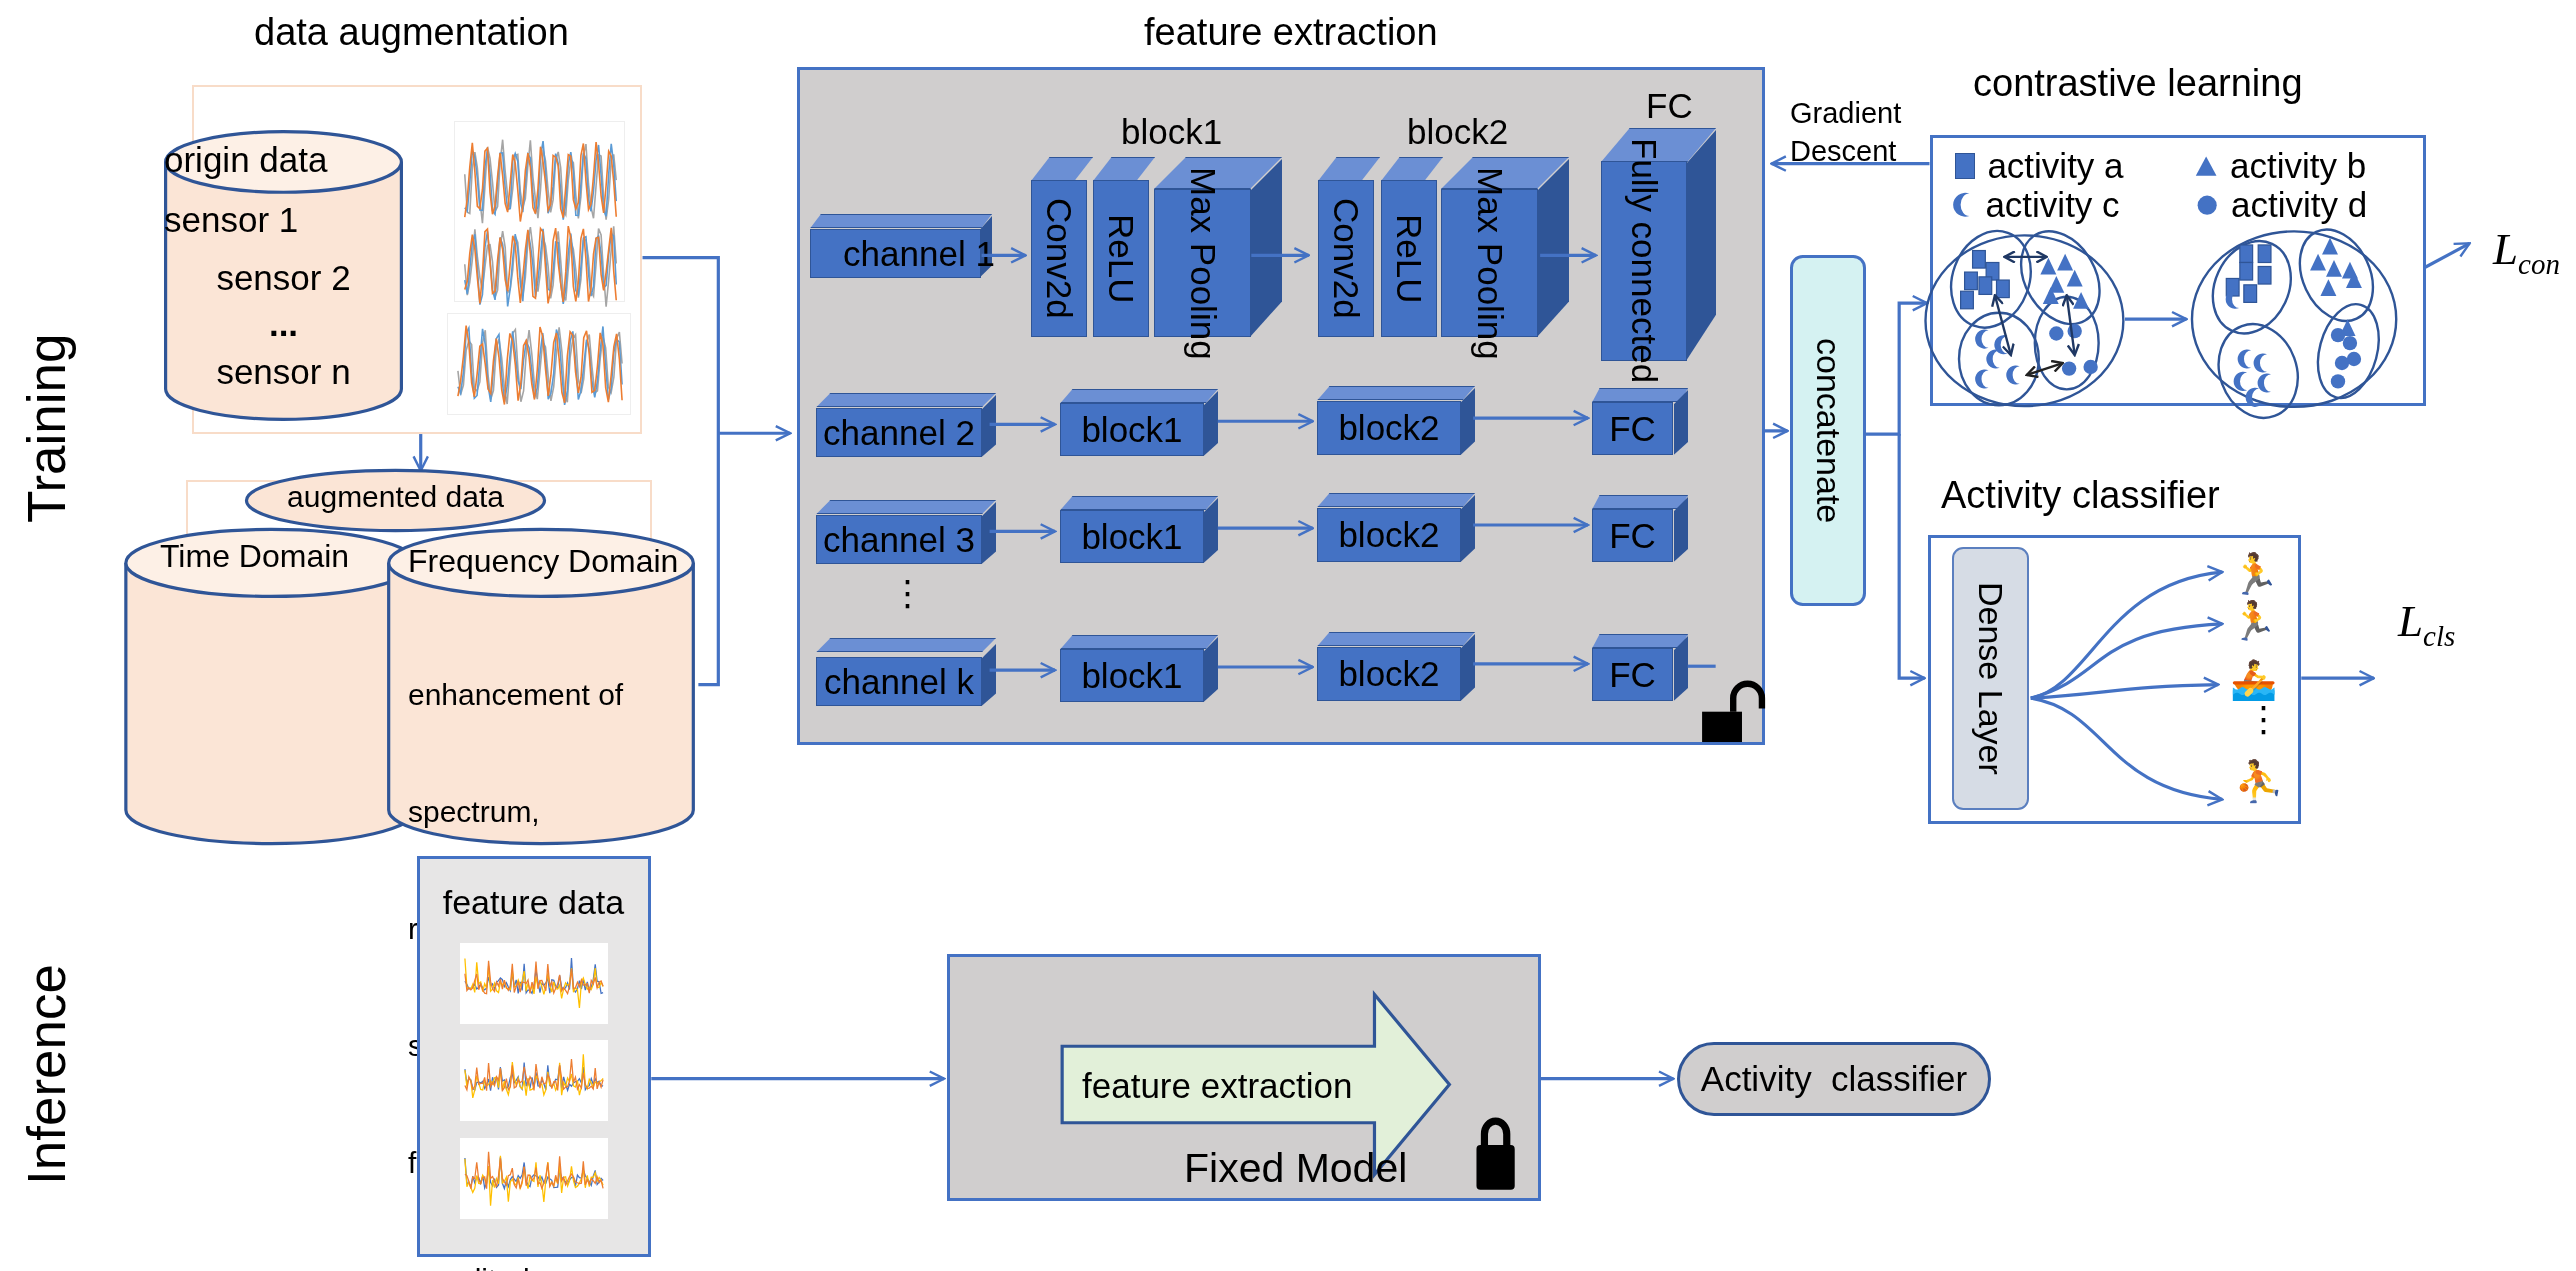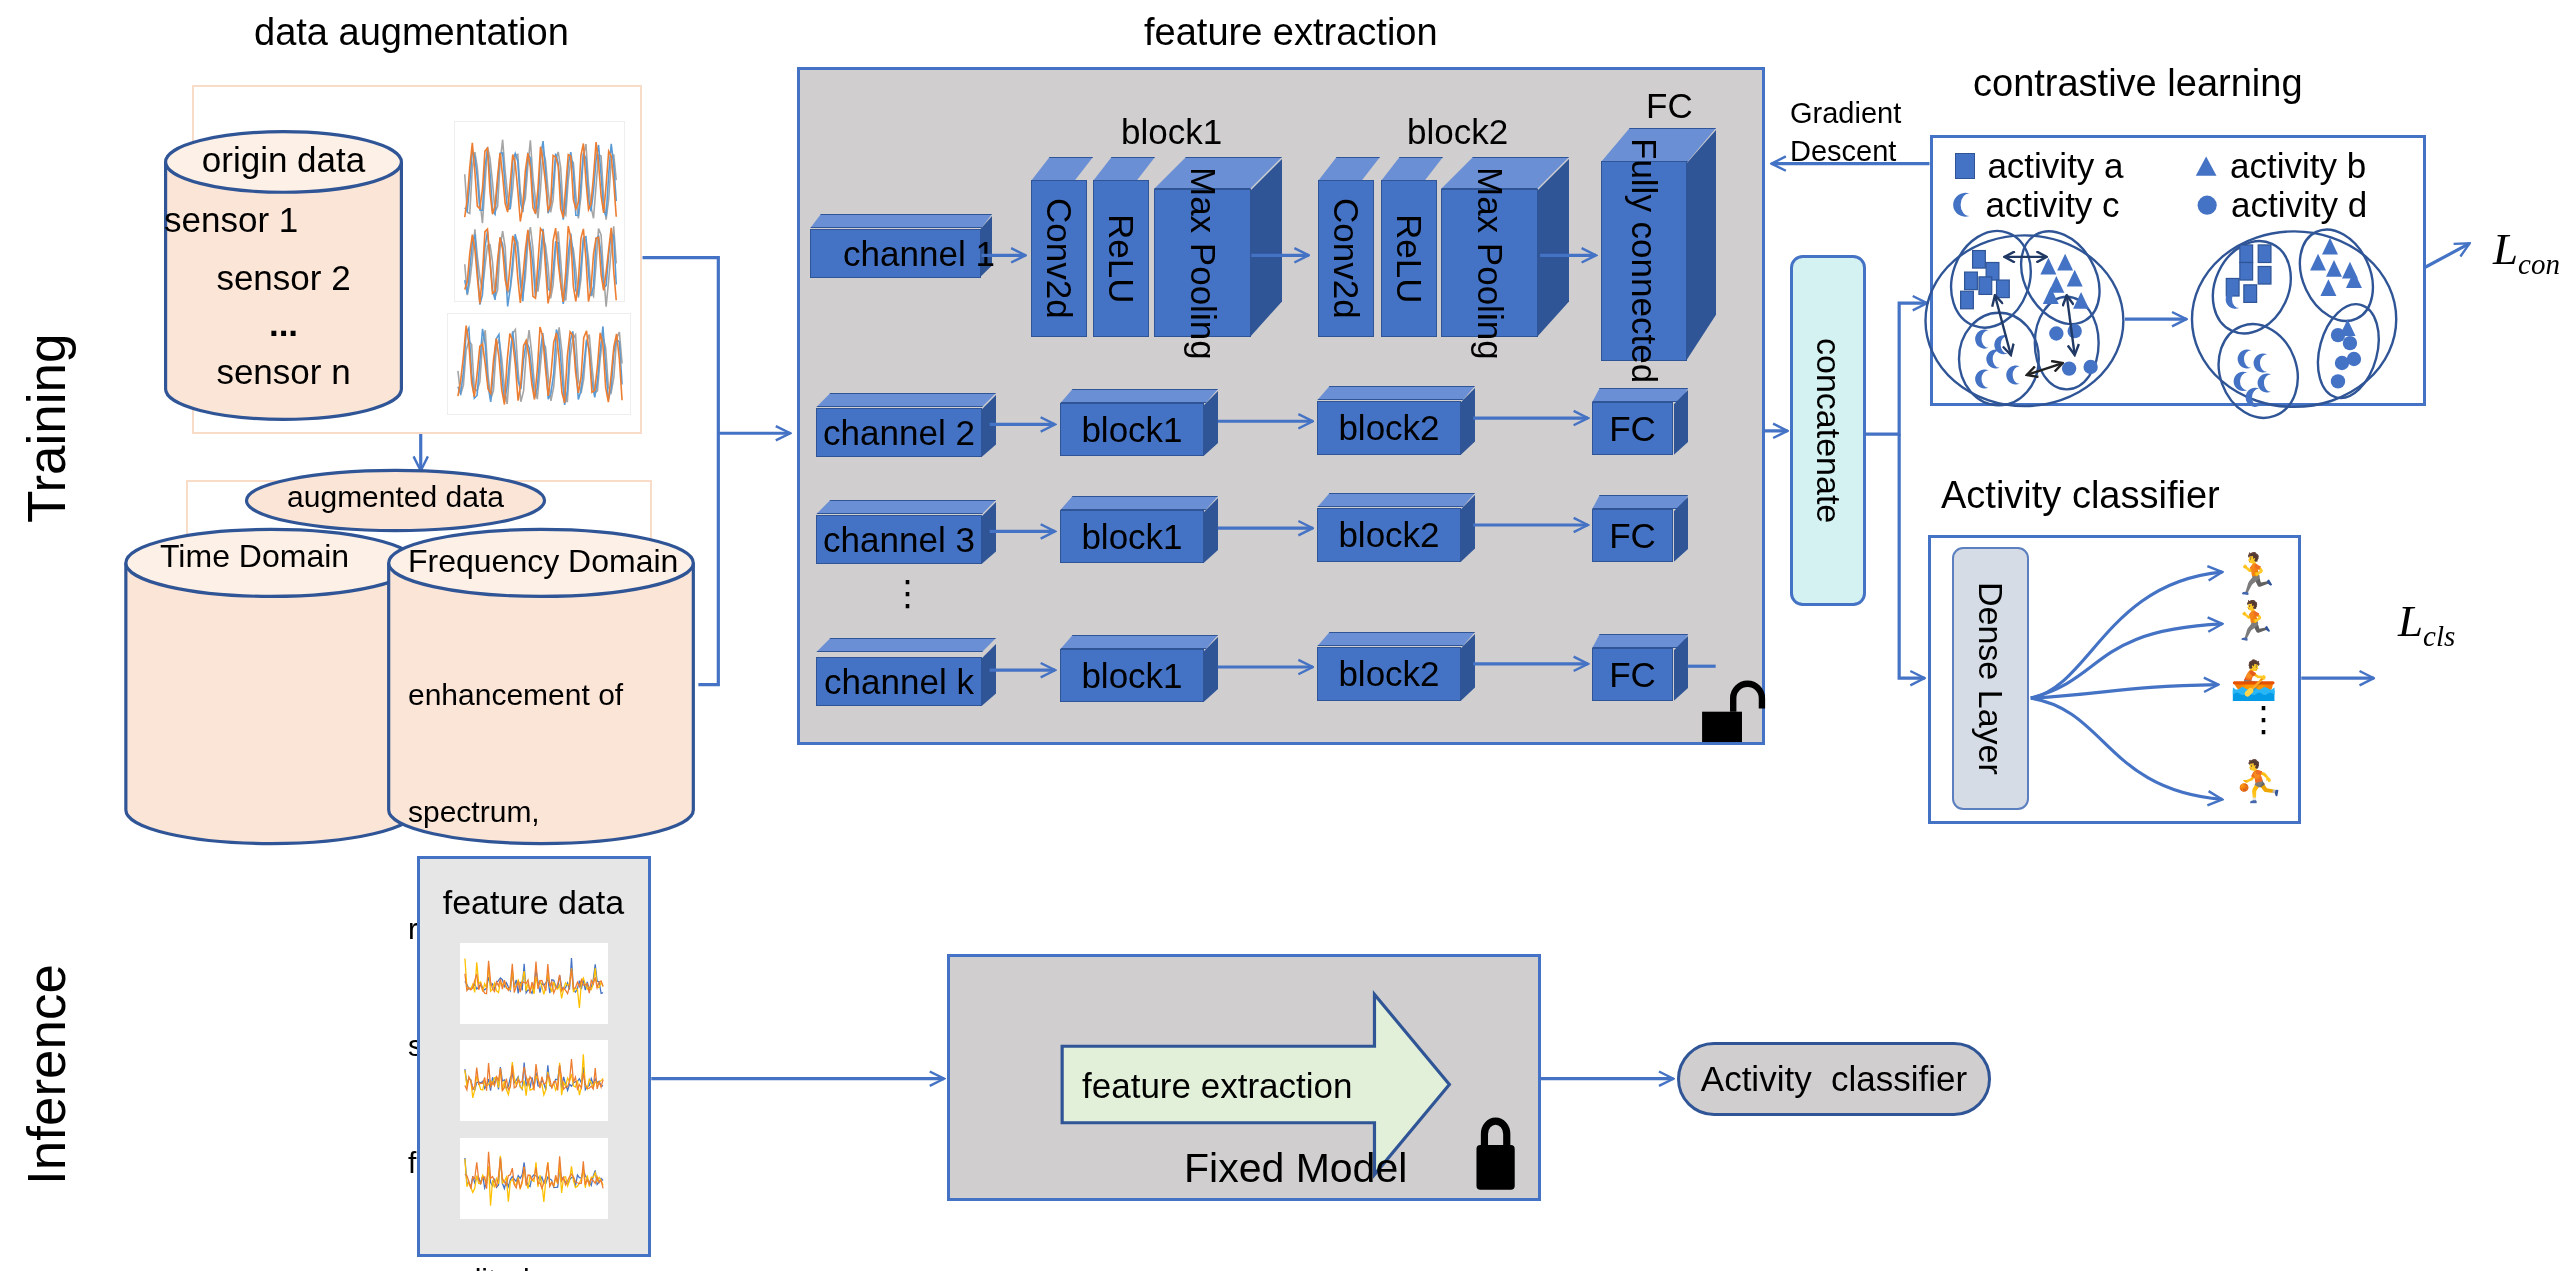--- a/index.html
+++ b/index.html
@@ -67,21 +67,21 @@
 
 <div class="abs title" style="left:254px;top:11.2px;">data augmentation</div>
 
 <div class="abs dashed" style="left:192px;top:85px;width:450px;height:349px;"></div>
 
 <div class="abs" style="left:164px;top:130px;width:239px;height:291px;">
   <svg width="239" height="291" viewBox="0 0 300 365">
     <path d="M2,40 L2,325 A148,38 0 0 0 298,325 L298,40" fill="#fbe5d6" stroke="#2f5597" stroke-width="4"></path>
     <ellipse cx="150" cy="40" rx="148" ry="38" fill="#fdf0e6" stroke="#2f5597" stroke-width="4"></ellipse>
   </svg>
-  <div class="abs cyl-text" style="left:0;width:239px;top:9.6px;text-align:center;">origin data</div>
+  <div class="abs cyl-text" style="left:0;width:239px;top:9.6px;text-align:left;">origin data</div>
   <div class="abs cyl-text" style="left:0;width:239px;top:70px;text-align:left;">sensor 1</div>
   <div class="abs cyl-text" style="left:0;width:239px;top:128px;text-align:center;">sensor 2</div>
   <div class="abs cyl-text" style="left:0;width:239px;top:174px;text-align:center;font-weight:bold;">...</div>
   <div class="abs cyl-text" style="left:0;width:239px;top:222px;text-align:center;">sensor n</div>
 </div>
 
 <div class="abs" style="left:454px;top:121px;width:171px;height:181px;background:#fff;border:1.6px solid #eee;box-sizing:border-box;">
   <svg width="171" height="181" class="sig" viewBox="0 0 214 227">
       <path d="M12.0,65.5L15.2,113.2L18.3,114.7L21.5,57.5L24.7,37.8L27.8,57.4L31.0,98.4L34.2,127.0L37.3,81.2L40.5,31.4L43.7,45.6L46.8,75.8L50.0,112.4L53.2,105.9L56.3,51.3L59.5,22.2L62.7,61.8L65.8,92.8L69.0,109.3L72.2,83.8L75.3,41.8L78.5,40.5L81.7,87.0L84.8,106.9L88.0,96.0L91.2,54.4L94.3,23.1L97.5,69.0L100.7,97.2L103.8,120.6L107.0,85.1L110.2,34.4L113.3,48.9L116.5,85.6L119.7,113.4L122.8,97.7L126.0,48.6L129.2,37.5L132.3,57.3L135.5,110.5L138.7,116.6L141.8,73.3L145.0,47.1L148.2,50.9L151.3,91.7L154.5,120.9L157.7,93.6L160.8,41.8L164.0,27.8L167.2,77.7L170.3,106.2L173.5,120.7L176.7,79.9L179.8,41.3L183.0,42.8L186.2,95.1L189.3,122.6L192.5,97.2L195.7,48.2L198.8,40.7L202.0,72.8" fill="none" stroke="#a5a5a5" stroke-width="2"></path>
       <path d="M12.0,107.5L15.2,111.7L18.3,76.3L21.5,36.1L24.7,43.8L27.8,71.1L31.0,110.4L34.2,110.9L37.3,56.1L40.5,35.9L43.7,63.8L46.8,111.4L50.0,115.8L53.2,77.1L56.3,39.0L59.5,38.6L62.7,83.1L65.8,109.9L69.0,108.5L72.2,48.1L75.3,39.4L78.5,49.2L81.7,100.0L84.8,113.0L88.0,79.0L91.2,40.3L94.3,45.2L97.5,89.9L100.7,113.2L103.8,106.3L107.0,43.3L110.2,23.9L113.3,60.6L116.5,114.5L119.7,103.9L122.8,80.8L126.0,39.7L129.2,51.9L132.3,85.3L135.5,122.4L138.7,102.3L141.8,52.8L145.0,37.8L148.2,61.7L151.3,117.1L154.5,117.3L157.7,78.1L160.8,38.5L164.0,46.0L167.2,96.7L170.3,111.9L173.5,86.3L176.7,47.8L179.8,28.8L183.0,66.8L186.2,110.7L189.3,118.0L192.5,65.7L195.7,27.4L198.8,53.2L202.0,99.3" fill="none" stroke="#5b9bd5" stroke-width="2"></path>

